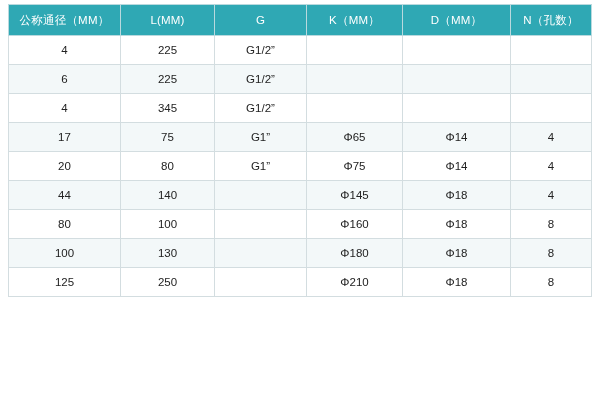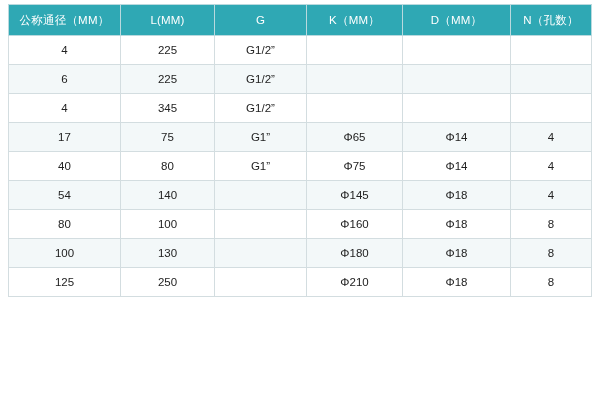--- a/index.html
+++ b/index.html
@@ -107,29 +107,29 @@
         </tr>
         <tr class="alt">
           <td>17</td>
           <td>75</td>
           <td>G1”</td>
           <td>Φ65</td>
           <td>Φ14</td>
           <td>4</td>
         </tr>
         <tr>
-          <td>40</td>
+          <td>20</td>
           <td>80</td>
           <td>G1”</td>
           <td>Φ75</td>
           <td>Φ14</td>
           <td>4</td>
         </tr>
         <tr class="alt">
-          <td>54</td>
+          <td>44</td>
           <td>140</td>
           <td></td>
           <td>Φ145</td>
           <td>Φ18</td>
           <td>4</td>
         </tr>
         <tr>
           <td>80</td>
           <td>100</td>
           <td></td>

